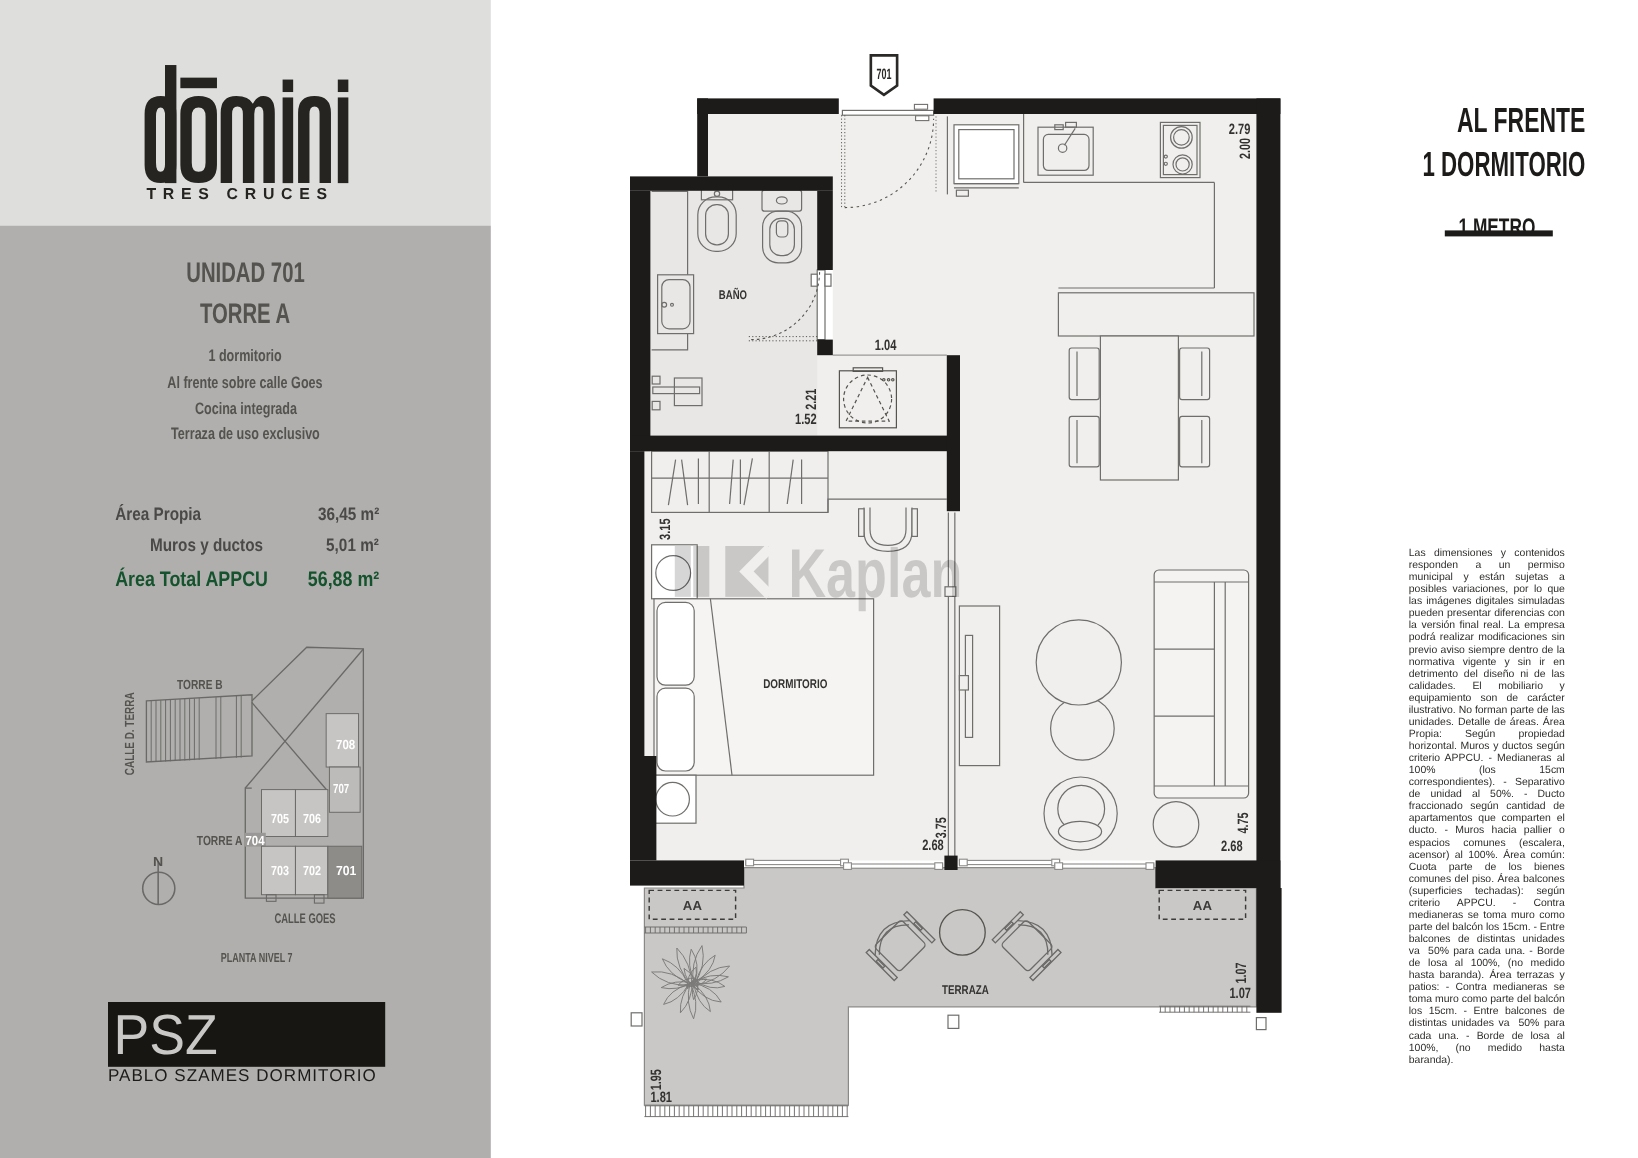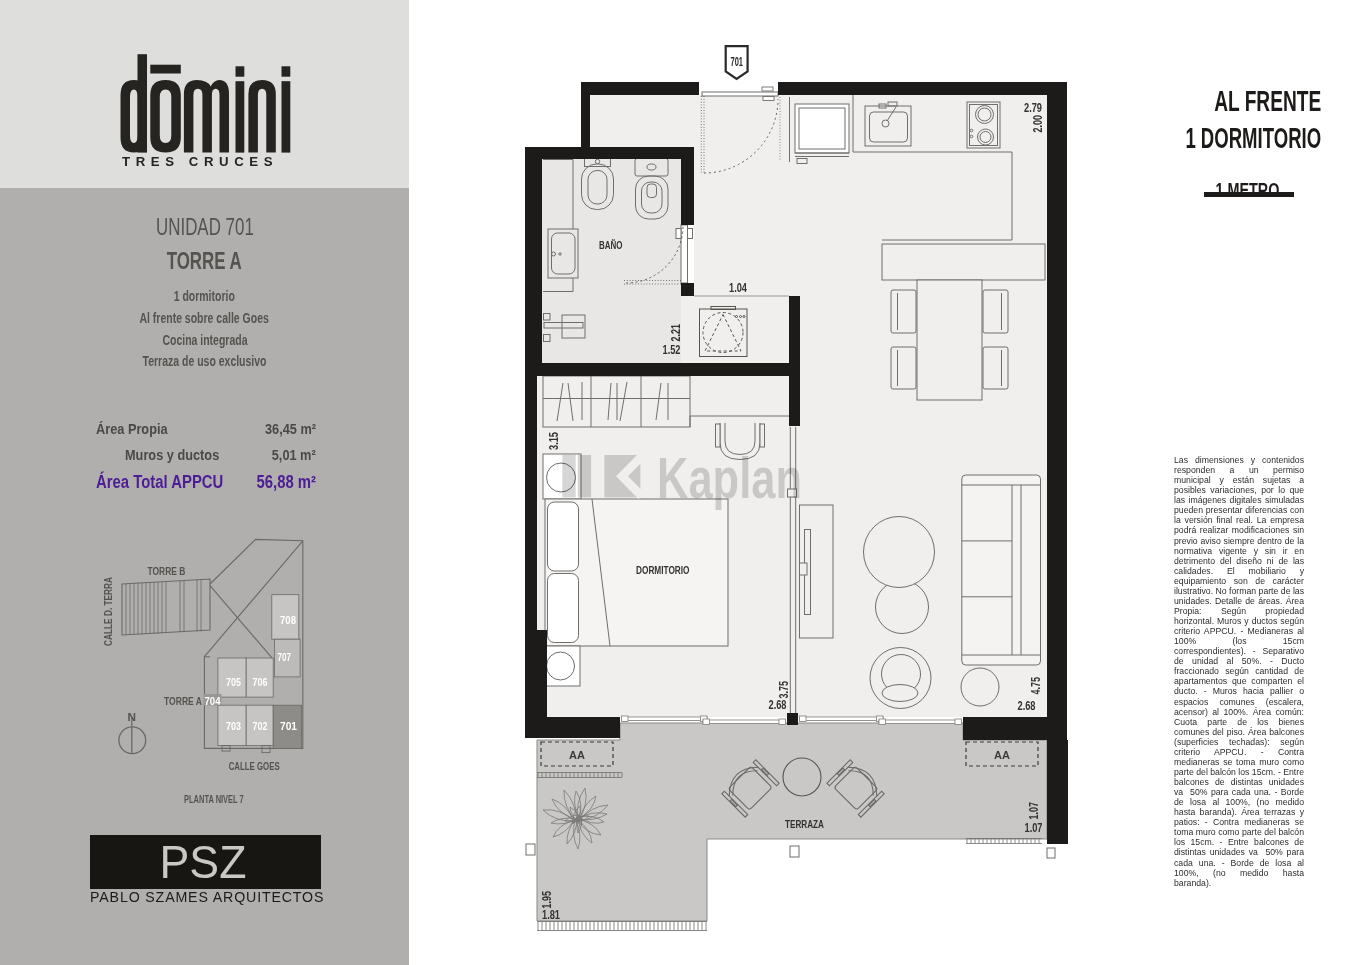--- a/index.html
+++ b/index.html
@@ -7,44 +7,44 @@
   .abs{position:absolute;}
 </style>
 </head>
 <body>
 <div class="abs" style="left:0;top:0;width:1365px;height:965px;">
 
 <div class="abs" style="left:0;top:0;width:409px;height:188px;background:#dededc;"></div>
 
 <div class="abs" style="left:0;top:188px;width:409px;height:777px;background:#b0afad;"></div>
 
-<div class="abs" style="left:0;top:214px;width:409px;text-align:center;font-weight:normal;font-size:23.5px;color:#54534f;"><span style="display:inline-block;transform:scaleX(0.72);">UNIDAD 701</span></div>
+<div class="abs" style="left:0;top:214px;width:409px;text-align:center;font-weight:bold;font-size:23.5px;color:#54534f;"><span style="display:inline-block;transform:scaleX(0.72);">UNIDAD 701</span></div>
 
 <div class="abs" style="left:0;top:248px;width:409px;text-align:center;font-weight:bold;font-size:23.5px;color:#54534f;"><span style="display:inline-block;transform:scaleX(0.72);">TORRE A</span></div>
 
 <div class="abs" style="left:0;top:286px;width:409px;text-align:center;font-size:13.8px;color:#54534f;line-height:21.8px;font-weight:bold;">
 <span style="display:inline-block;transform:scaleX(0.76);">1 dormitorio</span><br>
 <span style="display:inline-block;transform:scaleX(0.76);">Al frente sobre calle Goes</span><br>
 <span style="display:inline-block;transform:scaleX(0.76);">Cocina integrada</span><br>
 <span style="display:inline-block;transform:scaleX(0.76);">Terraza de uso exclusivo</span>
 </div>
 
 <div class="abs" style="left:96px;top:382px;width:220px;font-size:15px;color:#4a4947;font-weight:bold;margin-top:38px;">
   <div style="height:26px;"><span style="display:inline-block;transform:scaleX(0.85);transform-origin:left;">Área Propia</span><span style="float:right;transform:scaleX(0.85);transform-origin:right;">36,45 m²</span></div>
   <div style="height:26px;text-align:center;"><span style="display:inline-block;transform:scaleX(0.85);transform-origin:left;">Muros y ductos</span><span style="float:right;transform:scaleX(0.85);transform-origin:right;">5,01 m²</span></div>
-  <div style="height:28px;font-size:17.5px;color:#4c1d95;"><span style="display:inline-block;transform:scaleX(0.85);transform-origin:left;">Área Total APPCU</span><span style="float:right;transform:scaleX(0.85);transform-origin:right;">56,88 m²</span></div>
+  <div style="height:28px;font-size:17.5px;color:#14532d;"><span style="display:inline-block;transform:scaleX(0.85);transform-origin:left;">Área Total APPCU</span><span style="float:right;transform:scaleX(0.85);transform-origin:right;">56,88 m²</span></div>
 </div>
 
 <div class="abs" style="left:9px;top:793px;width:409px;text-align:center;font-weight:bold;font-size:11px;color:#54534f;"><span style="display:inline-block;transform:scaleX(0.68);">PLANTA NIVEL 7</span></div>
 
 <div class="abs" style="left:90px;top:835px;width:231px;height:54px;background:#181613;"></div>
 
-<div class="abs" style="left:90px;top:838px;width:222px;height:50px;color:#c9c8c6;font-size:47px;text-align:center;line-height:48px;"><span style="display:inline-block;transform:scaleX(0.95);transform-origin:right;">PSZ</span></div>
-
-<div class="abs" style="left:90px;top:889px;width:231px;font-size:14.2px;color:#1d1b19;white-space:nowrap;letter-spacing:0.85px;"><span>PABLO SZAMES ARQUITECTOS</span></div>
+<div class="abs" style="left:90px;top:838px;width:222px;height:50px;color:#c9c8c6;font-size:47px;text-align:left;line-height:48px;"><span style="display:inline-block;transform:scaleX(0.95);transform-origin:right;">PSZ</span></div>
+
+<div class="abs" style="left:90px;top:889px;width:231px;font-size:14.2px;color:#1d1b19;white-space:nowrap;letter-spacing:0.85px;"><span>PABLO SZAMES DORMITORIO</span></div>
 
 <div class="abs" style="left:1021px;top:83px;width:300px;text-align:right;font-weight:bold;font-size:29px;color:#1d1b19;line-height:36.5px;">
 <span style="display:inline-block;transform:scaleX(0.66);transform-origin:right;">AL FRENTE</span><br>
 <span style="display:inline-block;transform:scaleX(0.64);transform-origin:right;">1 DORMITORIO</span>
 </div>
 
 <div class="abs" style="left:1152px;top:169px;width:190px;text-align:center;font-weight:bold;font-size:20px;color:#1d1b19;margin-top:10px;"><span style="display:inline-block;transform:scaleX(0.72);">1 METRO</span></div>
 
 <div class="abs" style="left:1204px;top:192px;width:90px;height:5px;background:#1d1b19;"></div>
 

